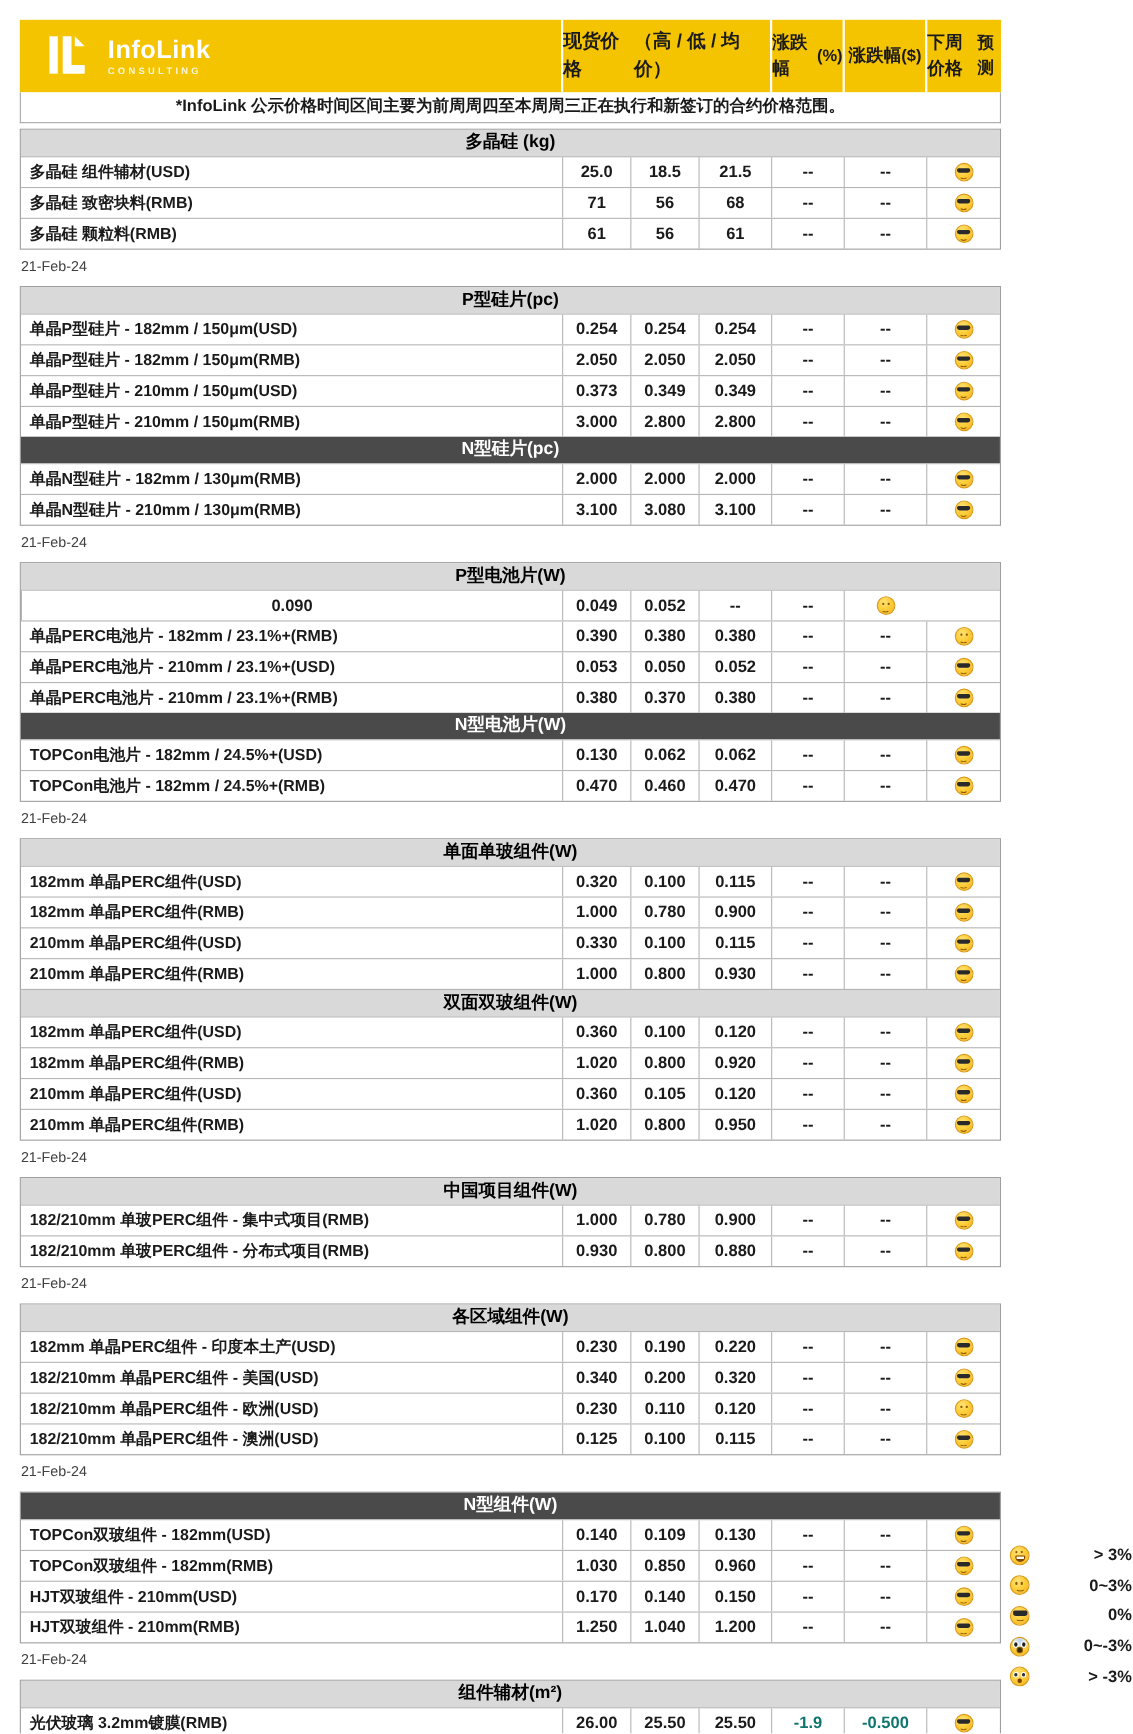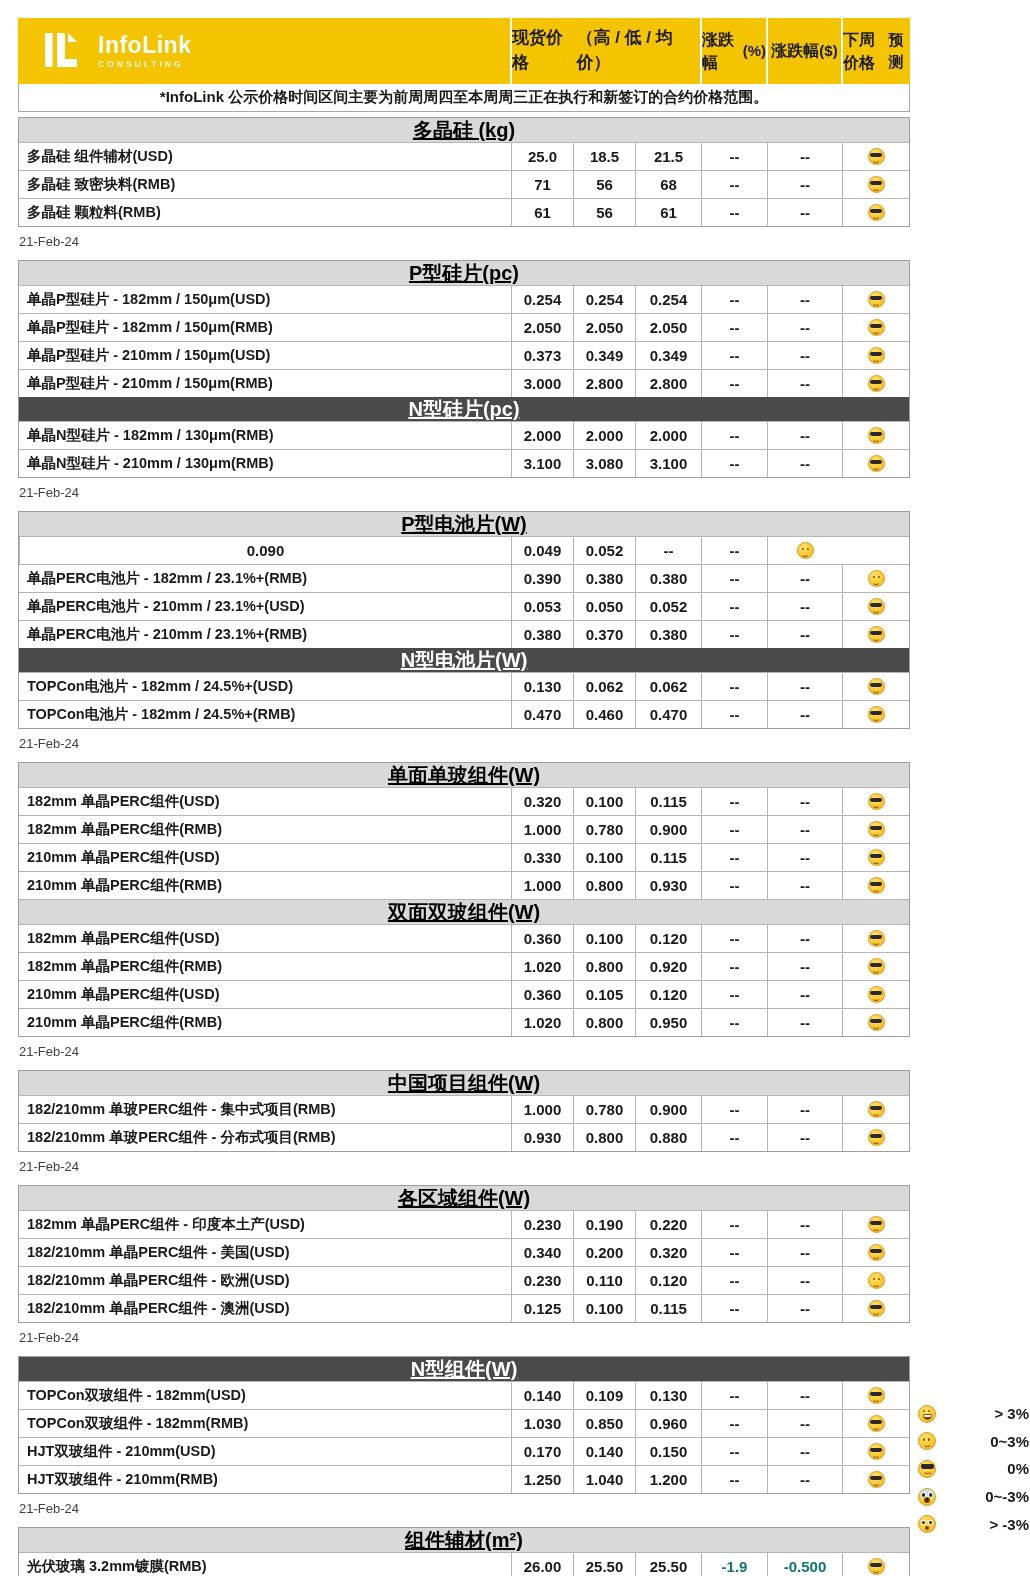--- a/index.html
+++ b/index.html
@@ -21,21 +21,21 @@
   .l1{font-size:16px;font-weight:700;line-height:1.45;}
   .l2{font-size:15px;font-weight:700;line-height:1.45;}
   .hprice .l1,.hprice .l2{font-size:17px;}
 
   
   .note{box-sizing:border-box;height:28px;line-height:26px;text-align:center;font-size:15px;font-weight:700;
         border:1px solid #a8a8a8;border-top:none;margin-bottom:5px;background:#fff;}
 
   
   .tgroup{border:1px solid #9e9e9e;}
-  .sech{height:24px;line-height:24px;text-align:center;font-size:20px;font-weight:700;text-decoration:underline;}
+  .sech{height:24px;line-height:24px;text-align:center;font-size:16px;font-weight:700;}
   .sech.light{background:#D9D9D9;color:#000;border-top:1px solid #b5b5b5;}
   .sech.dark{background:#4A4A4A;color:#ffffff;}
   .tgroup > .sech:first-child{border-top:none;}
   .row{display:grid;grid-template-columns:492px 62px 62px 66px 66px 75px 1fr;height:27px;border-top:1px solid #b5b5b5;}
   .cell{box-sizing:border-box;display:flex;align-items:center;justify-content:center;
         font-size:15px;font-weight:700;border-left:1px solid #b5b5b5;overflow:hidden;white-space:nowrap;}
   .cell.label{justify-content:flex-start;padding-left:8px;border-left:none;font-size:14.5px;}
   .cell.neg{color:#0f766e;}
   .date{font-size:13px;color:#404040;height:14px;line-height:14px;margin:8px 0 11px 1px;}
 

